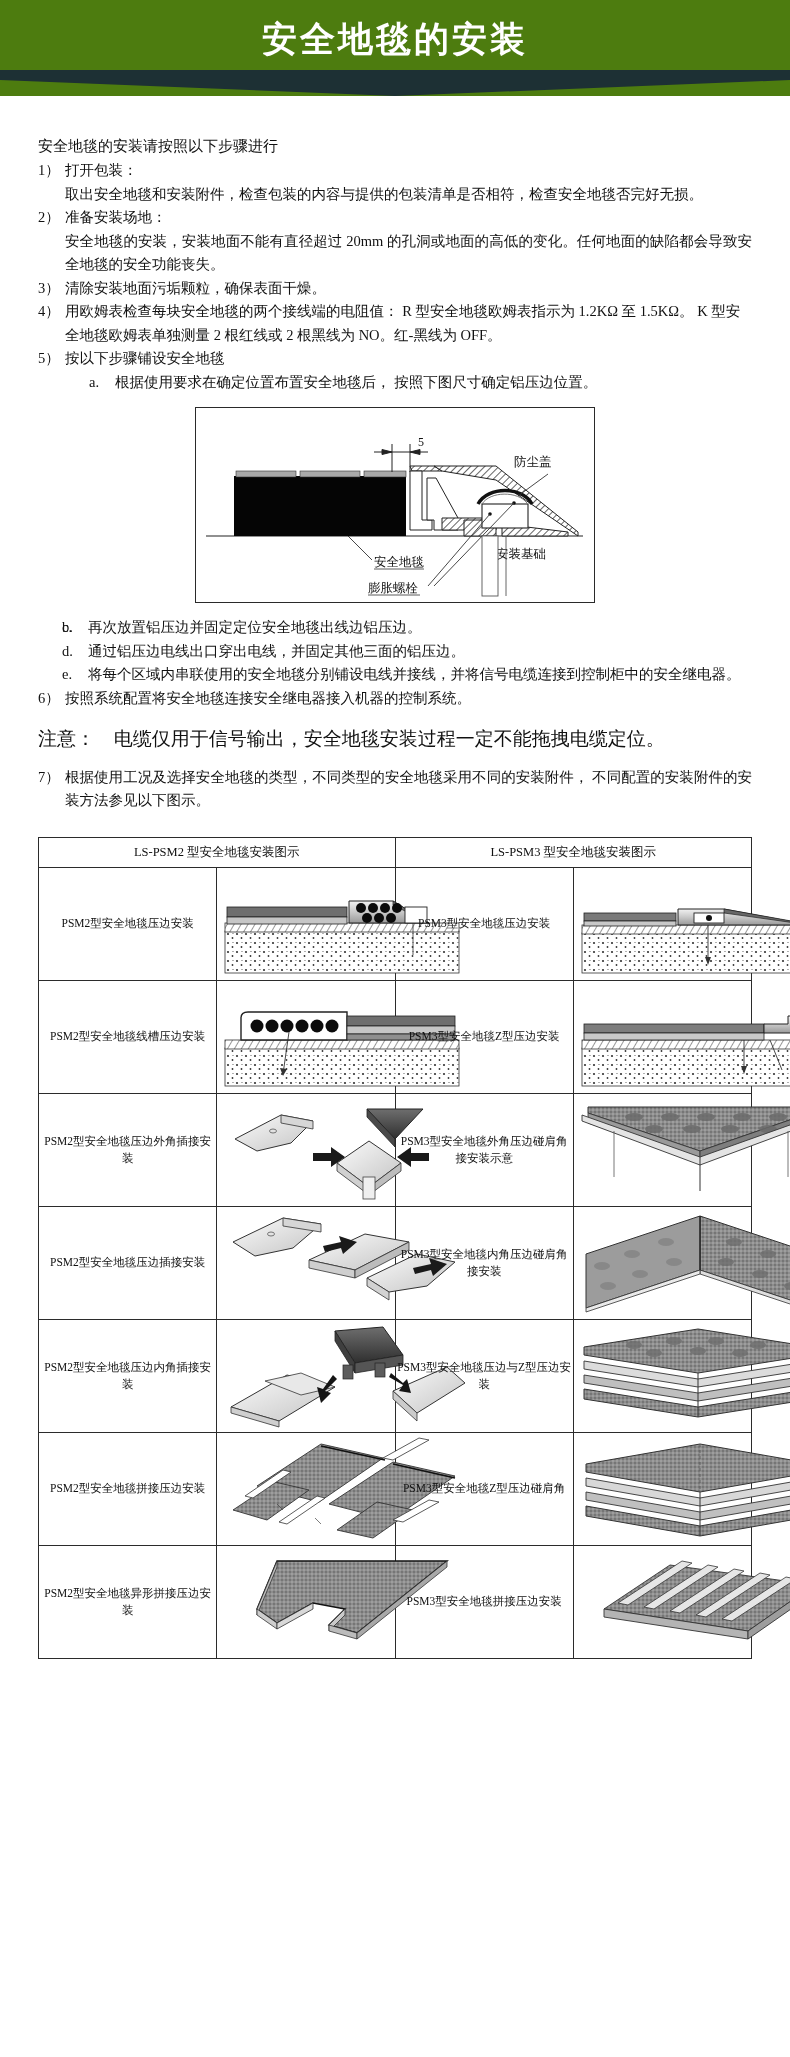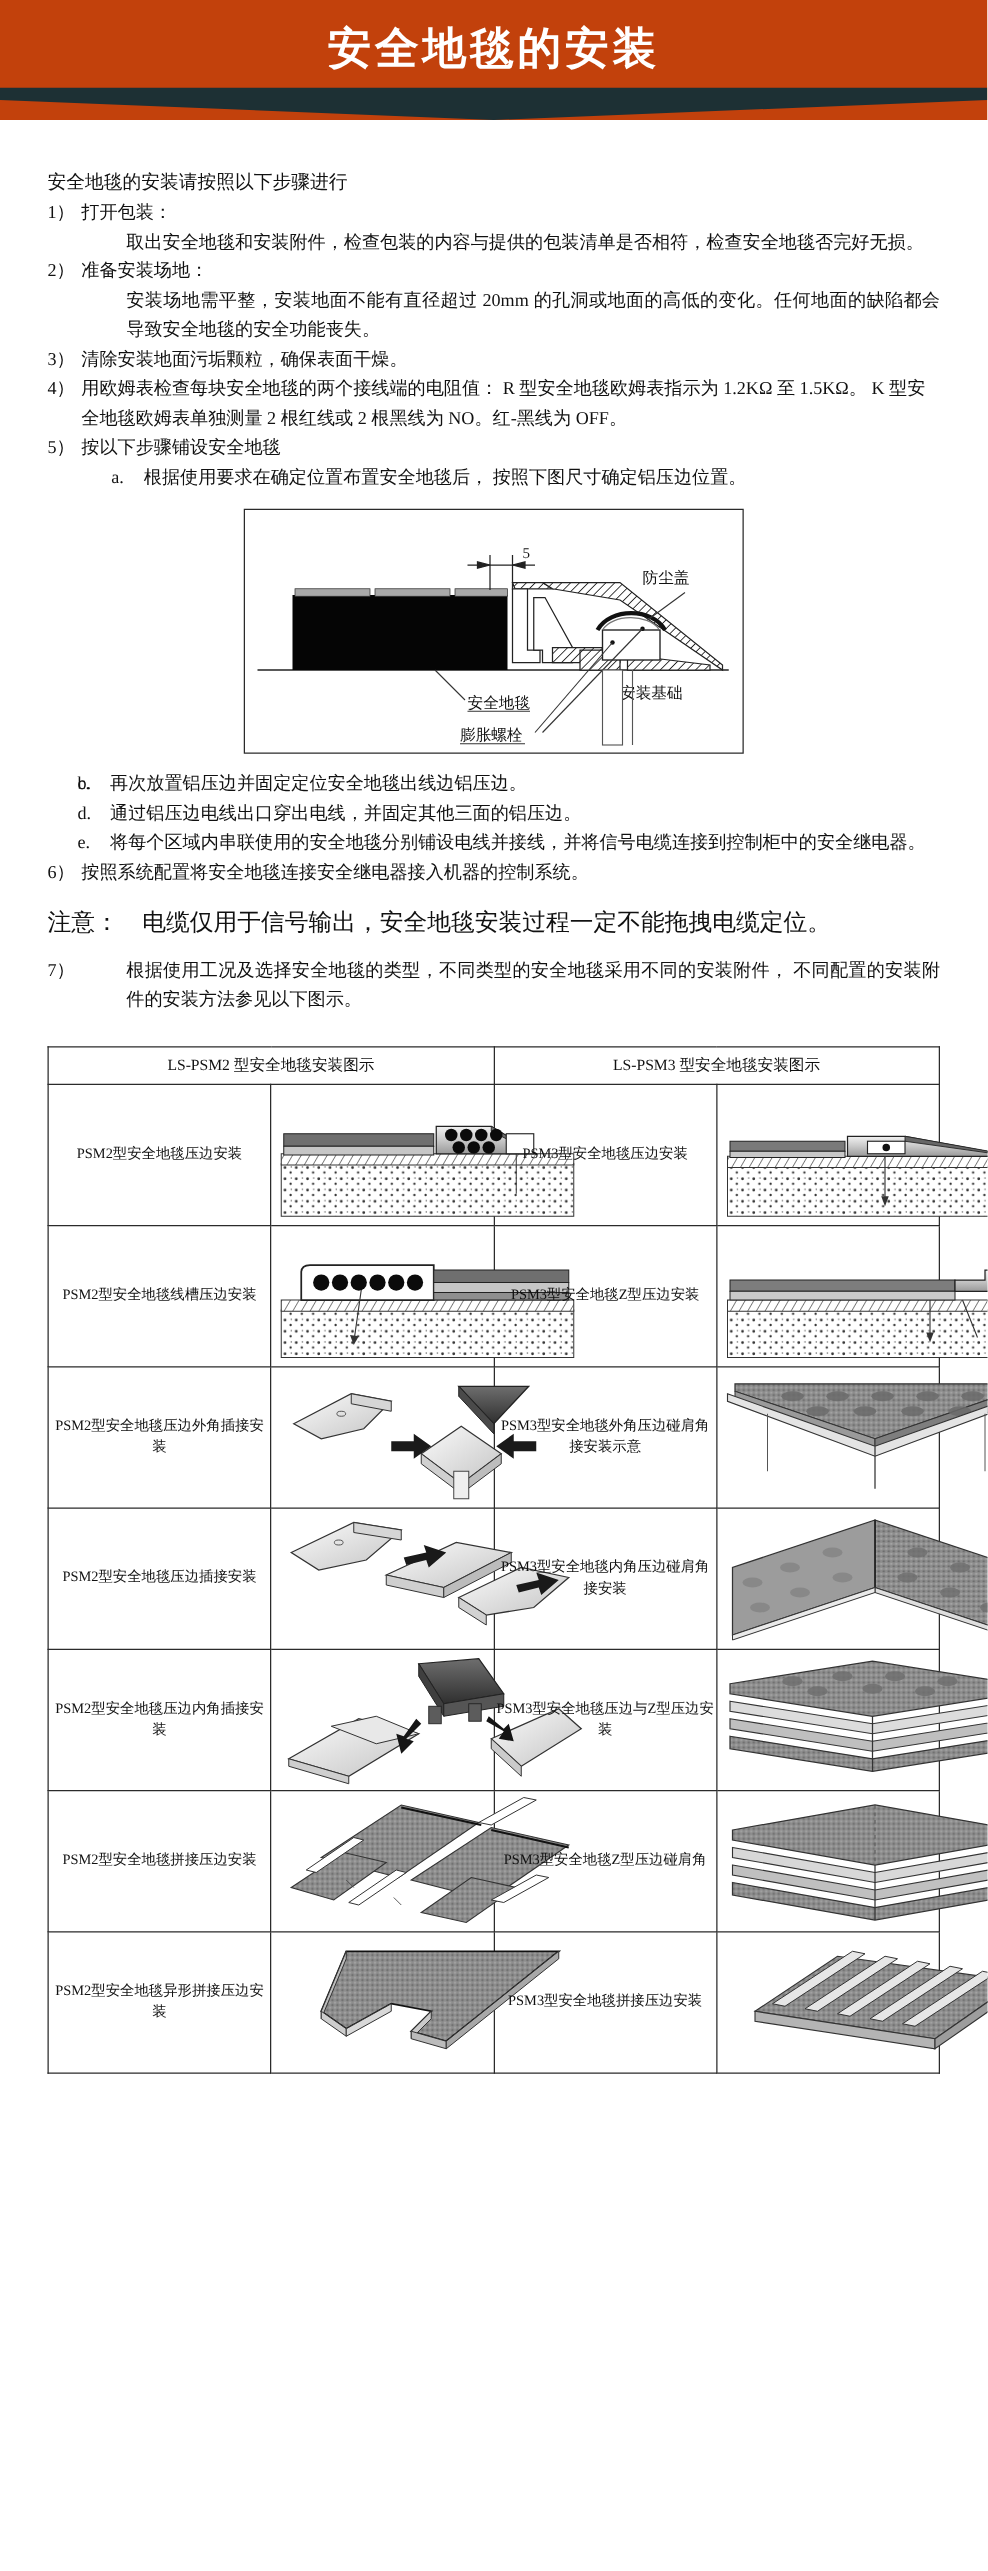--- a/index.html
+++ b/index.html
@@ -9,21 +9,21 @@
     background: #ffffff;
     font-family: "Liberation Serif", "DejaVu Serif", serif;
     color: #111111;
   }
 
   
   .banner {
     position: relative;
     width: 790px;
     height: 96px;
-    background: #c2410c;
+    background: #4d7c0f;
     overflow: hidden;
   }
   .banner-title {
     position: absolute;
     top: 0; left: 0; right: 0;
     height: 78px;
     line-height: 78px;
     text-align: center;
     color: #ffffff;
     font-family: "Liberation Sans", "DejaVu Sans", sans-serif;
@@ -58,21 +58,20 @@
   ol.steps > li > .num {
     position: absolute;
     left: 0; top: 0;
     width: 27px;
     text-align: left;
   }
   .sub-body {
     display: block;
     text-align: justify;
     text-justify: inter-ideograph;
-    margin-left: 36px;
   }
 
   ol.substeps { list-style: none; margin: 0; padding: 0 0 0 24px; }
   ol.substeps > li {
     position: relative;
     font-size: 14.5px;
     line-height: 1.62;
     padding-left: 26px;
   }
   ol.substeps > li > .num {
@@ -198,21 +197,21 @@
 
   <ol class="steps">
     <li>
       <span class="num">1）</span>
       <span>打开包装：</span>
       <span class="sub-body">取出安全地毯和安装附件，检查包装的内容与提供的包装清单是否相符，检查安全地毯否完好无损。</span>
     </li>
     <li>
       <span class="num">2）</span>
       <span>准备安装场地：</span>
-      <span class="sub-body">安装场地需平整，安装地面不能有直径超过 20mm 的孔洞或地面的高低的变化。任何地面的缺陷都会导致安全地毯的安全功能丧失。</span>
+      <span class="sub-body">安全地毯的安装，安装地面不能有直径超过 20mm 的孔洞或地面的高低的变化。任何地面的缺陷都会导致安全地毯的安全功能丧失。</span>
     </li>
     <li>
       <span class="num">3）</span>
       <span>清除安装地面污垢颗粒，确保表面干燥。</span>
     </li>
     <li>
       <span class="num">4）</span>
       <span>用欧姆表检查每块安全地毯的两个接线端的电阻值： R 型安全地毯欧姆表指示为 1.2KΩ 至 1.5KΩ。 K 型安全地毯欧姆表单独测量 2 根红线或 2 根黑线为 NO。红-黑线为 OFF。</span>
     </li>
     <li>

